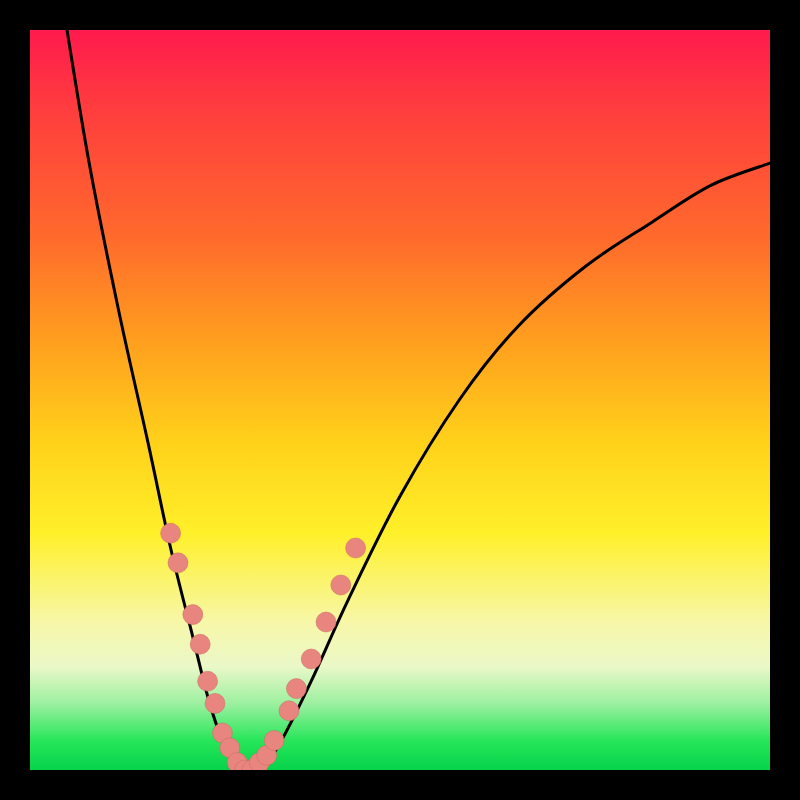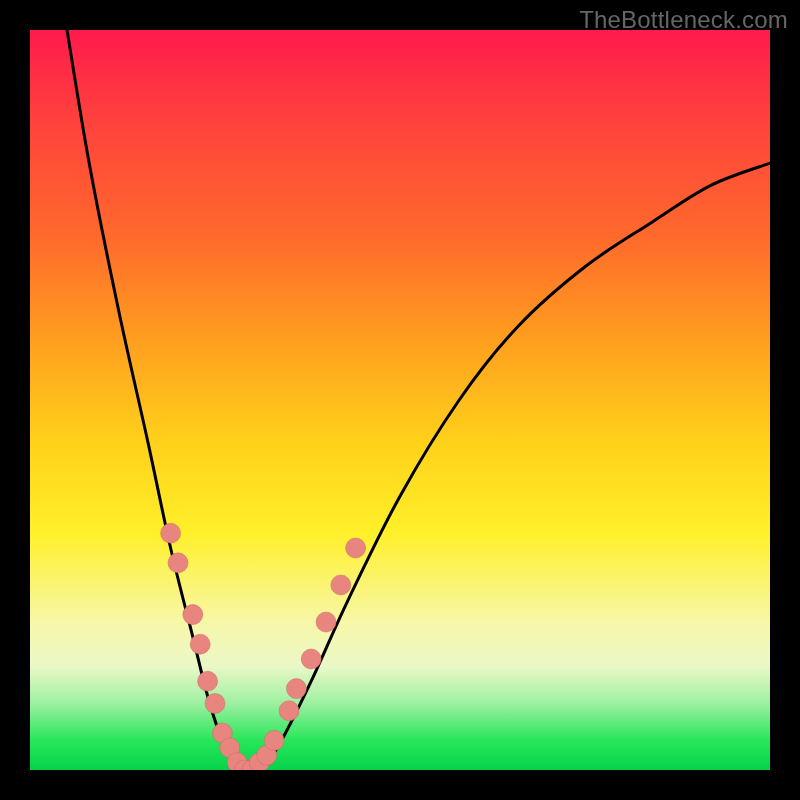--- a/index.html
+++ b/index.html
@@ -68,21 +68,20 @@
   .dot {
     fill: #e9857f;
     stroke: #c96a63;
     stroke-width: 0.5;
   }
 </style>
 </head>
 <body>
 
 <div class="frame">
-  <div class="watermark">TheBottleneck.com</div>
   <div class="plot">
     <svg class="curve" viewBox="0 0 740 740">
       <path id="curve-path" d="M 37.0 0.0 C 40.7 22.2, 50.6 86.3, 59.2 133.2 C 67.8 180.1, 78.9 234.3, 88.8 281.2 C 98.7 328.1, 109.8 374.9, 118.4 414.4 C 127.0 453.9, 133.2 485.9, 140.6 518.0 C 148.0 550.1, 156.6 582.1, 162.8 606.8 C 169.0 631.5, 172.7 648.7, 177.6 666.0 C 182.5 683.3, 187.5 699.3, 192.4 710.4 C 197.3 721.5, 202.3 727.7, 207.2 732.6 C 212.1 737.5, 217.1 740.0, 222.0 740.0 C 226.9 740.0, 231.9 737.5, 236.8 732.6 C 241.7 727.7, 244.2 724.0, 251.6 710.4 C 259.0 696.8, 270.1 674.6, 281.2 651.2 C 292.3 627.8, 303.4 600.6, 318.2 569.8 C 333.0 539.0, 351.5 499.5, 370.0 466.2 C 388.5 432.9, 409.5 398.4, 429.2 370.0 C 448.9 341.6, 467.4 318.2, 488.4 296.0 C 509.4 273.8, 532.8 254.1, 555.0 236.8 C 577.2 219.5, 600.6 206.0, 621.6 192.4 C 642.6 178.8, 661.1 165.3, 680.8 155.4 C 700.5 145.5, 730.1 136.9, 740.0 133.2"></path>
       <g id="dots-group">
           <circle cx="140.6" cy="503.2" r="10" class="dot"></circle>
           <circle cx="148.0" cy="532.8" r="10" class="dot"></circle>
           <circle cx="162.8" cy="584.6" r="10" class="dot"></circle>
           <circle cx="170.2" cy="614.2" r="10" class="dot"></circle>
           <circle cx="177.6" cy="651.2" r="10" class="dot"></circle>
           <circle cx="185.0" cy="673.4" r="10" class="dot"></circle>

